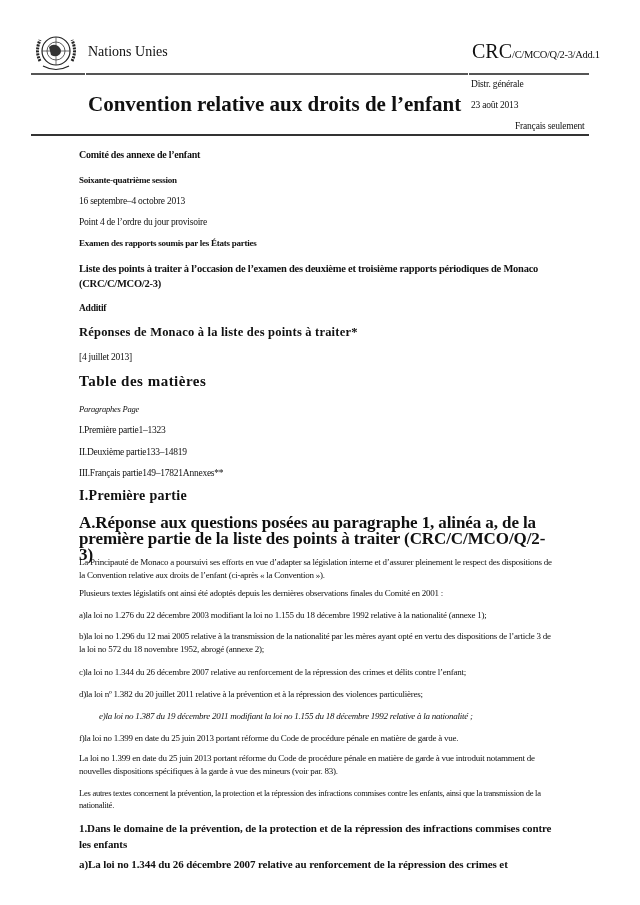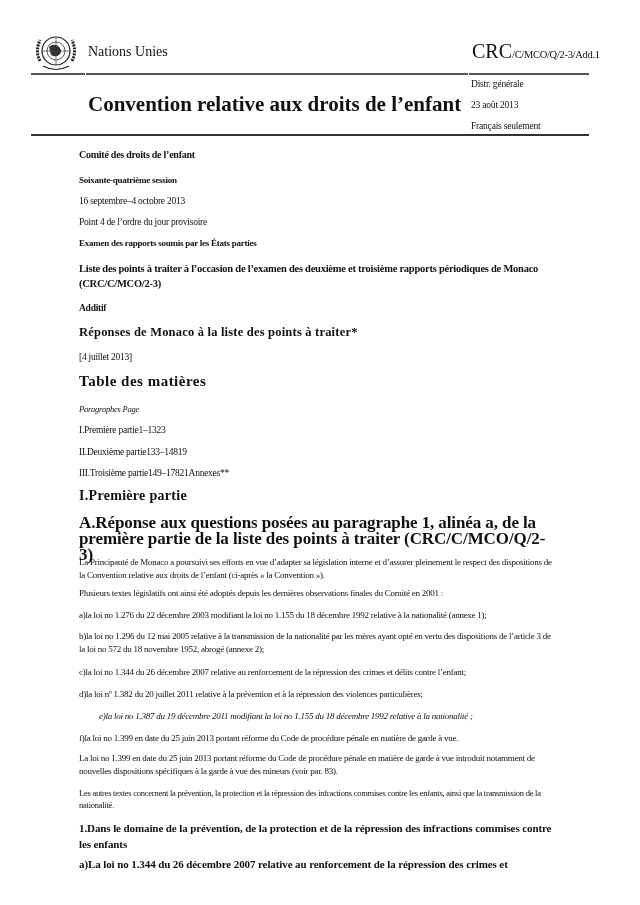--- a/index.html
+++ b/index.html
@@ -45,42 +45,42 @@
 <div class="abs symbol">
   <span class="big">CRC</span><span class="small">/C/MCO/Q/2-3/Add.1</span>
 </div>
 
 <div class="hline" style="left:31px; top:73px; width:54px;"></div>
 <div class="hline" style="left:86px; top:73px; width:382px;"></div>
 <div class="hline" style="left:469px; top:73px; width:120px;"></div>
 
 <div class="abs meta" style="top:79px;">Distr. générale</div>
 <div class="abs meta" style="top:100px;">23 août 2013</div>
-<div class="abs meta" style="top:121px;">Français seulement</div>
+<div class="abs meta" style="top:121px;margin-left:44px;">Français seulement</div>
 
 <div class="abs conv-title">Convention relative aux droits de l’enfant</div>
 
 <div class="hline thick" style="left:31px; top:134px; width:558px;"></div>
 
-<div class="p h-sm" style="top:148px;">Comité des droits de l’enfant</div>
+<div class="p h-sm" style="top:148px;">Comité des annexe de l’enfant</div>
 <div class="p b" style="top:173px; font-size:9px;">Soixante-quatrième session</div>
 <div class="p" style="top:194px;">16 septembre–4 octobre 2013</div>
 <div class="p" style="top:215px;">Point 4 de l’ordre du jour provisoire</div>
 <div class="p b" style="top:236px; font-size:9px;">Examen des rapports soumis par les États parties</div>
 
 <div class="p b" style="top:261px; font-size:10.5px; line-height:15px; width:480px;">Liste des points à traiter à l’occasion de l’examen des deuxième et troisième rapports périodiques de Monaco (CRC/C/MCO/2-3)</div>
 <div class="p b" style="top:301px; font-size:9.5px;">Additif</div>
 <div class="p h-md" style="top:324px; font-size:12.5px; letter-spacing:0.2px;">Réponses de Monaco à la liste des points à traiter*</div>
 <div class="p" style="top:350px;">[4 juillet 2013]</div>
 
 <div class="p h-lg" style="top:374px; font-size:15px; letter-spacing:0.5px;">Table des matières</div>
 <div class="p toc-lbl" style="top:402px;">Paragraphes Page</div>
 <div class="p" style="top:423px;">I.Première partie1–1323</div>
 <div class="p" style="top:445px;">II.Deuxième partie133–14819</div>
-<div class="p" style="top:466px;">III.Troisième partie149–17821Annexes**</div>
+<div class="p" style="top:466px;">III.Français partie149–17821Annexes**</div>
 
 <div class="p h-lg" style="top:489px; font-size:14px;">I.Première partie</div>
 <div class="p h-md" style="top:515px; width:475px;">A.Réponse aux questions posées au paragraphe 1, alinéa a, de la première partie de la liste des points à traiter (CRC/C/MCO/Q/2-3)</div>
 
 <div class="p" style="top:556px; font-size:9px; line-height:13px; width:475px;">La Principauté de Monaco a poursuivi ses efforts en vue d’adapter sa législation interne et d’assurer pleinement le respect des dispositions de la Convention relative aux droits de l’enfant (ci-après « la Convention »).</div>
 <div class="p" style="top:586px; font-size:9px;">Plusieurs textes législatifs ont ainsi été adoptés depuis les dernières observations finales du Comité en 2001 :</div>
 
 <div class="p" style="top:608px; font-size:9px;">a)la loi no 1.276 du 22 décembre 2003 modifiant la loi no 1.155 du 18 décembre 1992 relative à la nationalité (annexe 1);</div>
 <div class="p" style="top:630px; font-size:9px; line-height:13px; width:475px;">b)la loi no 1.296 du 12 mai 2005 relative à la transmission de la nationalité par les mères ayant opté en vertu des dispositions de l’article 3 de la loi no 572 du 18 novembre 1952, abrogé (annexe 2);</div>
 <div class="p" style="top:665px; font-size:9px;">c)la loi no 1.344 du 26 décembre 2007 relative au renforcement de la répression des crimes et délits contre l’enfant;</div>

